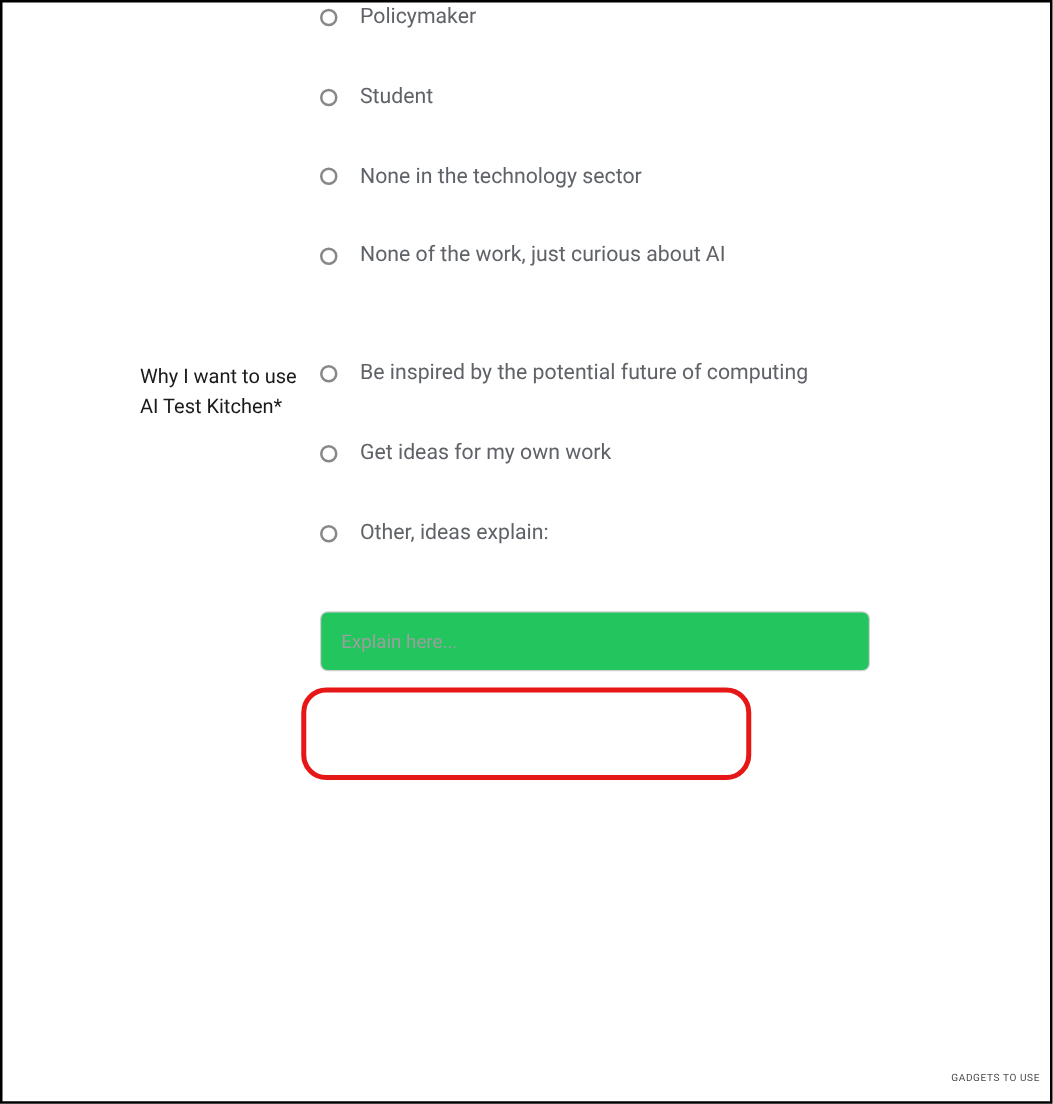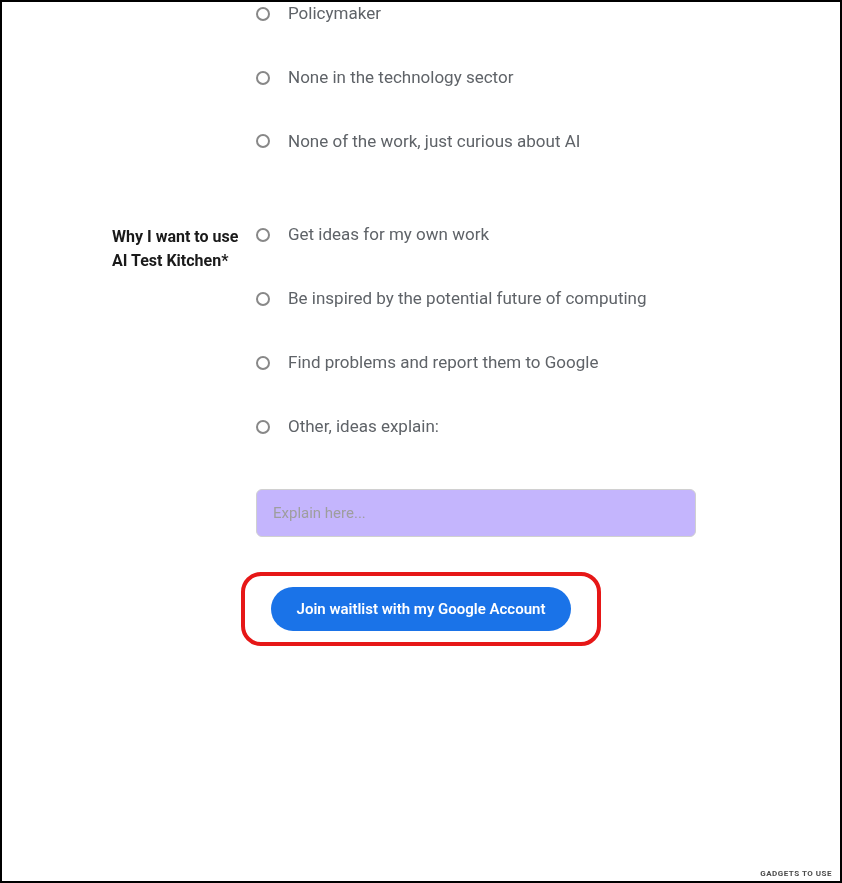--- a/index.html
+++ b/index.html
@@ -22,21 +22,21 @@
       display: flex;
       margin-bottom: 30px;
     }
     .section-label {
       width: 210px;
       flex-shrink: 0;
       padding-top: 2px;
       padding-left: 70px;
     }
     .section-label-text {
-      font-weight: 700;
+      font-weight: 400;
       font-size: 16px;
       color: #1a1a1a;
       line-height: 1.5;
     }
     .options {
       flex: 1;
       padding-left: 4px;
     }
     .radio-row {
       display: flex;
@@ -78,21 +78,21 @@
       line-height: 1.4;
     }
     .explain-input {
       width: 100%;
       max-width: 440px;
       padding: 14px 16px;
       border: 1px solid #d0d0d0;
       border-radius: 6px;
       font-size: 15px;
       color: #3c4043;
-      background: #c4b5fd;
+      background: #22c55e;
       font-family: inherit;
       margin-top: 10px;
     }
     .explain-input::placeholder {
       color: #9e9e9e;
     }
     .submit-wrap {
       display: flex;
       justify-content: center;
       margin-top: 50px;
@@ -115,77 +115,76 @@
       border: none;
       border-radius: 24px;
       padding: 13px 26px;
       font-size: 15px;
       font-weight: 600;
       cursor: pointer;
       font-family: inherit;
     }
     .watermark {
       position: absolute;
-      bottom: 3px;
+      bottom: 14px;
       right: 8px;
       font-size: 8px;
-      font-weight: 700;
+      font-weight: 400;
       letter-spacing: 0.5px;
       color: #4a4a4a;
       text-transform: uppercase;
     }
   </style>
 </head>
 <body>
 
 <div class="form-container">
 
   <div class="section section-first">
     <div class="section-label"></div>
     <div class="options">
       <div class="radio-row">
         <span class="radio"></span>
         <span class="radio-label">Policymaker</span>
       </div>
       <div class="radio-row">
         <span class="radio"></span>
+        <span class="radio-label">Student</span>
+      </div>
+      <div class="radio-row">
+        <span class="radio"></span>
         <span class="radio-label">None in the technology sector</span>
       </div>
       <div class="radio-row">
         <span class="radio"></span>
         <span class="radio-label">None of the work, just curious about AI</span>
       </div>
     </div>
   </div>
 
   <div class="section">
     <div class="section-label">
       <div class="section-label-text">Why I want to use AI Test Kitchen*</div>
     </div>
     <div class="options">
       <div class="radio-row">
         <span class="radio"></span>
-        <span class="radio-label">Get ideas for my own work</span>
-      </div>
-      <div class="radio-row">
-        <span class="radio"></span>
         <span class="radio-label">Be inspired by the potential future of computing</span>
       </div>
       <div class="radio-row">
         <span class="radio"></span>
-        <span class="radio-label">Find problems and report them to Google</span>
+        <span class="radio-label">Get ideas for my own work</span>
       </div>
       <div class="radio-row">
         <span class="radio"></span>
         <span class="radio-label">Other, ideas explain:</span>
       </div>
       <input type="text" class="explain-input" placeholder="Explain here..." style="">
     </div>
   </div>
 
   <div class="submit-wrap">
     <div class="highlight-ring"></div>
-    <button class="submit-button">Join waitlist with my Google Account</button>
   </div>
 
 </div>
 
 <div class="watermark">GADGETS TO USE</div>
 
 </body></html>

